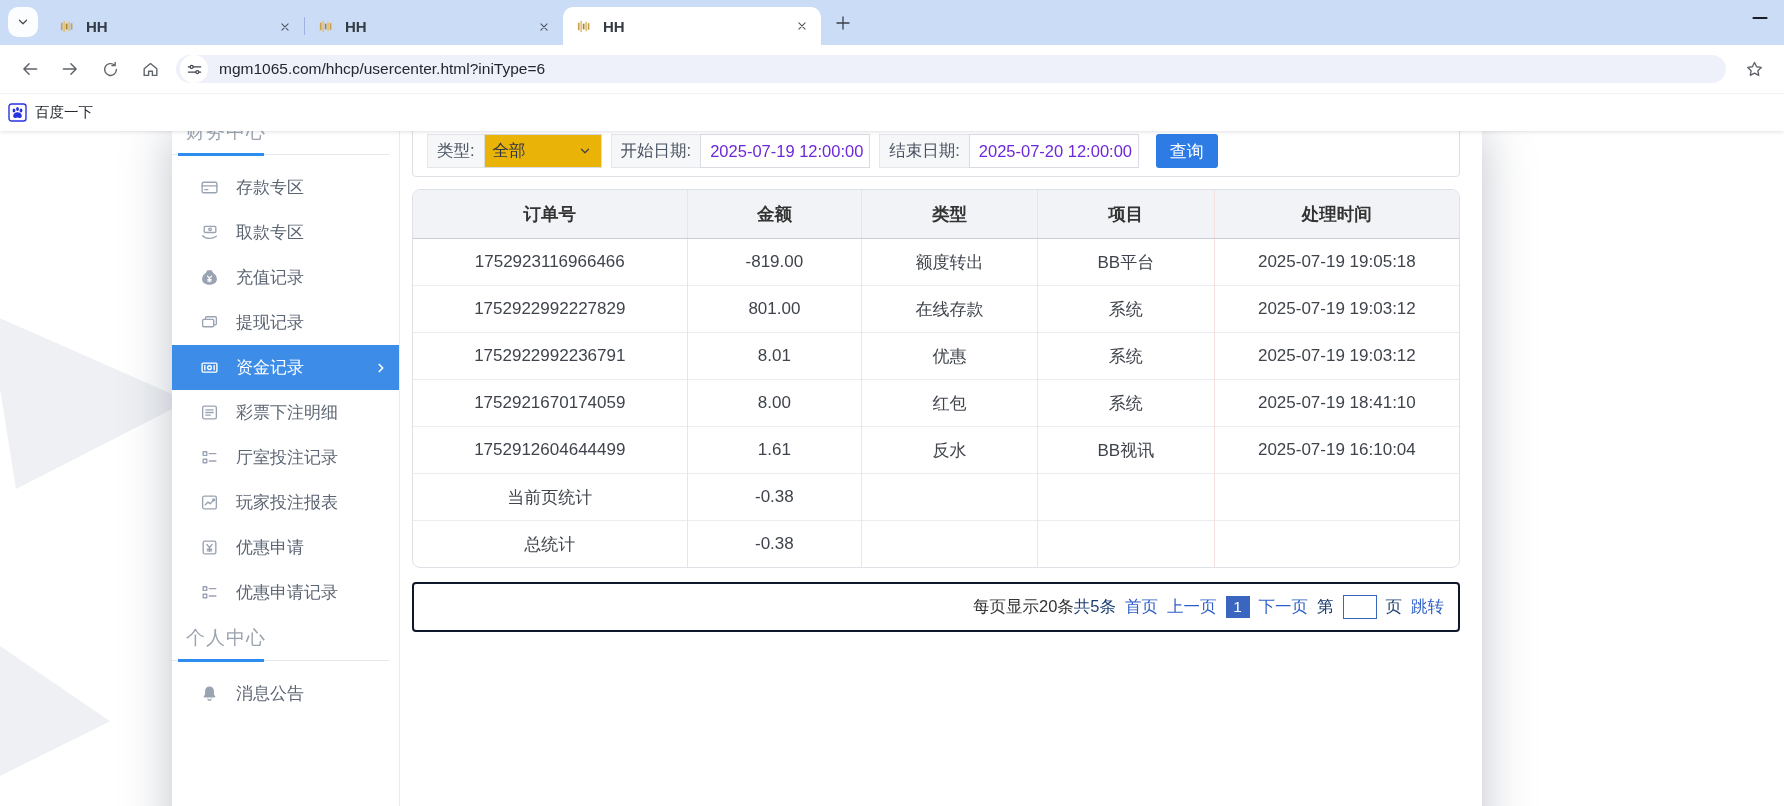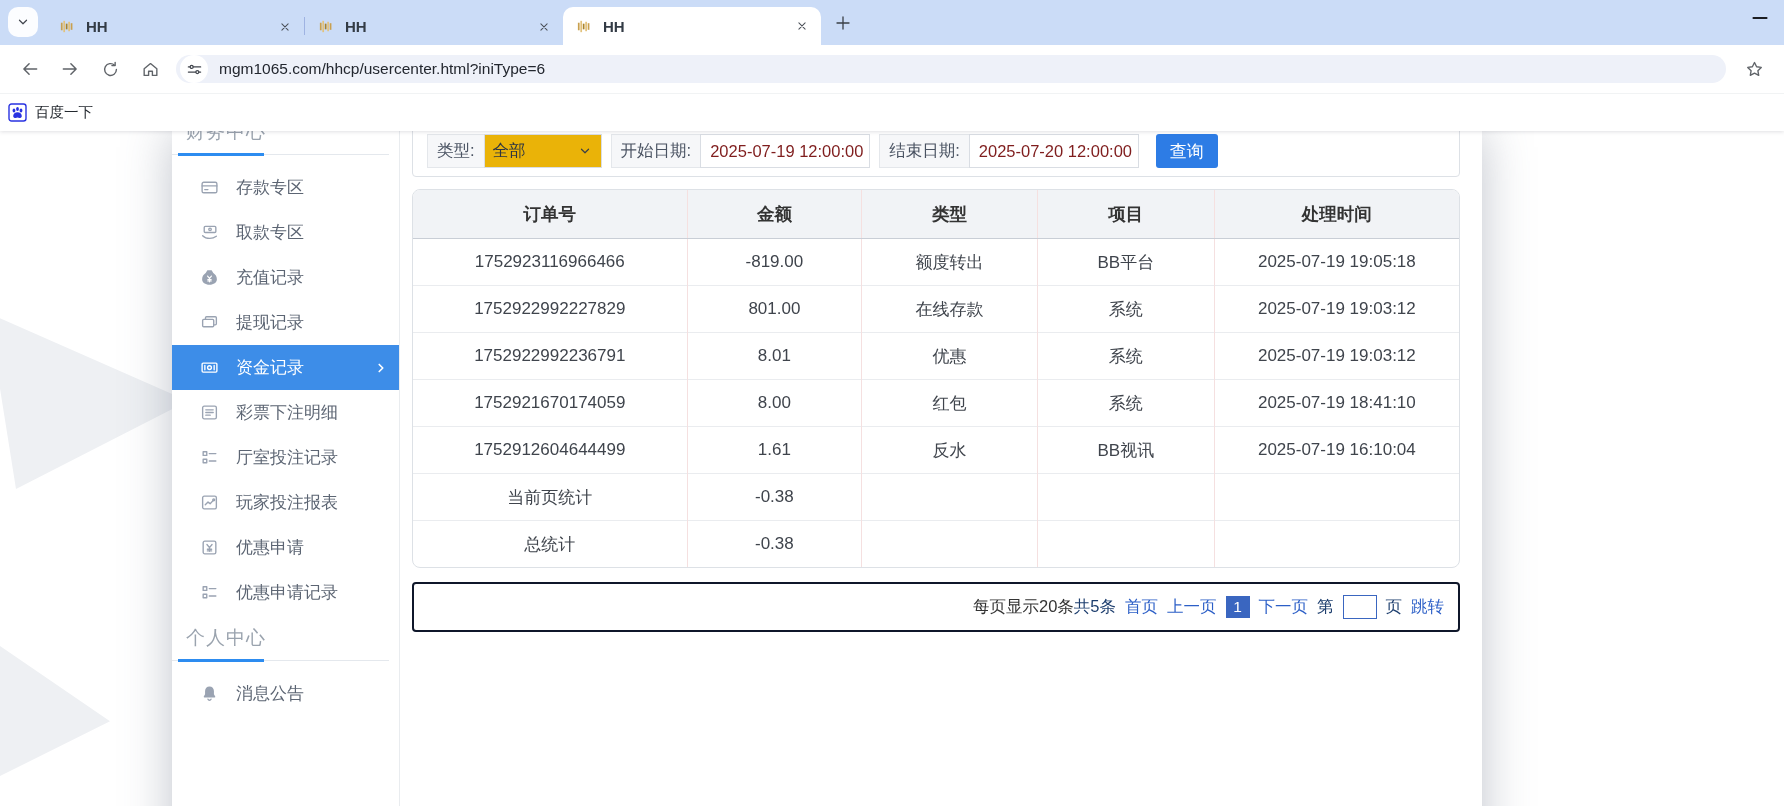--- a/index.html
+++ b/index.html
@@ -47,21 +47,21 @@
   .side-item .chev{position:absolute;right:10px;color:#fff;}
   .sec2{margin-top:6px;}
 
   .content{flex:1;padding:0 22px 0 12px;box-sizing:border-box;margin-top:-14px;}
   .filterbox{border:1px solid #dde1e6;border-radius:4px;background:#fff;height:60px;box-sizing:border-box;
     display:flex;align-items:flex-end;padding:18px 14px 8px;gap:9px;}
   .fgroup{display:flex;align-items:stretch;height:34px;}
   .faddon{background:#f6f7f9;border:1px solid #e4e7eb;border-right:none;display:flex;align-items:center;padding:0 9px;font-size:16.5px;color:#4a5362;}
   .fselect{width:100px;border:1px solid #d9dde3;background:#eab308;display:flex;align-items:center;justify-content:space-between;padding:0 8px;font-size:16.5px;color:#2e3642;cursor:pointer;}
   .fselect .ic{color:#3a3f47;}
-  .finput{width:150px;border:1px solid #d9dde3;background:#fff;display:flex;align-items:center;padding:0 9px;font-size:16.5px;color:#7f1d1d;white-space:nowrap;cursor:text;}
+  .finput{width:150px;border:1px solid #d9dde3;background:#fff;display:flex;align-items:center;padding:0 9px;font-size:16.5px;color:#6d28d9;white-space:nowrap;cursor:text;}
   .btn-query{margin-left:8px;height:34px;width:62px;background:var(--accent-blue);color:#fff;font-size:17px;border:none;border-radius:3px;display:flex;align-items:center;justify-content:center;cursor:pointer;}
 
   .tablebox{margin-top:12px;border:1px solid #dde1e6;border-radius:8px;overflow:hidden;background:#fff;}
   table{width:100%;border-collapse:collapse;table-layout:fixed;}
   th{height:46px;background:#f1f3f6;font-size:17.5px;color:#333;font-weight:bold;border-bottom:1px solid #c9ced6;}
   td{height:44px;text-align:center;font-size:17px;color:#3f444c;overflow:hidden;white-space:nowrap;}
   tbody tr + tr td{border-top:1px solid #eaecef;}
   th + th, td + td{border-left:1px solid var(--table-vline);}
 
   .footerbox{margin-top:14px;border:2px solid #0f172a;border-radius:4px;height:50px;display:flex;align-items:center;justify-content:flex-end;padding:0 14px;box-sizing:border-box;background:#fff;}

